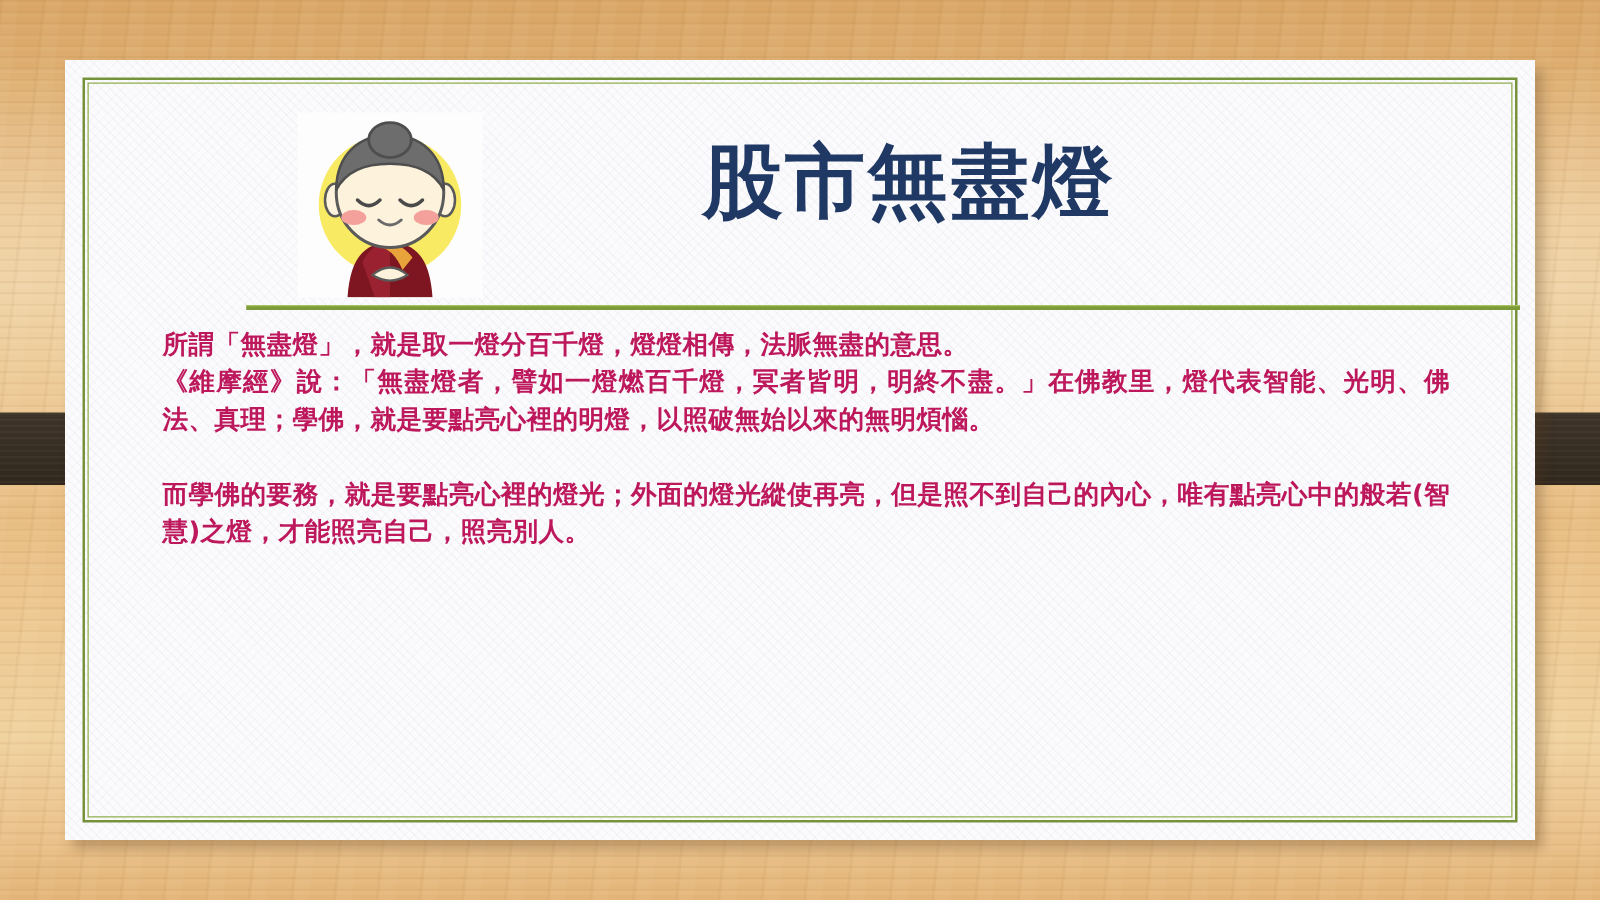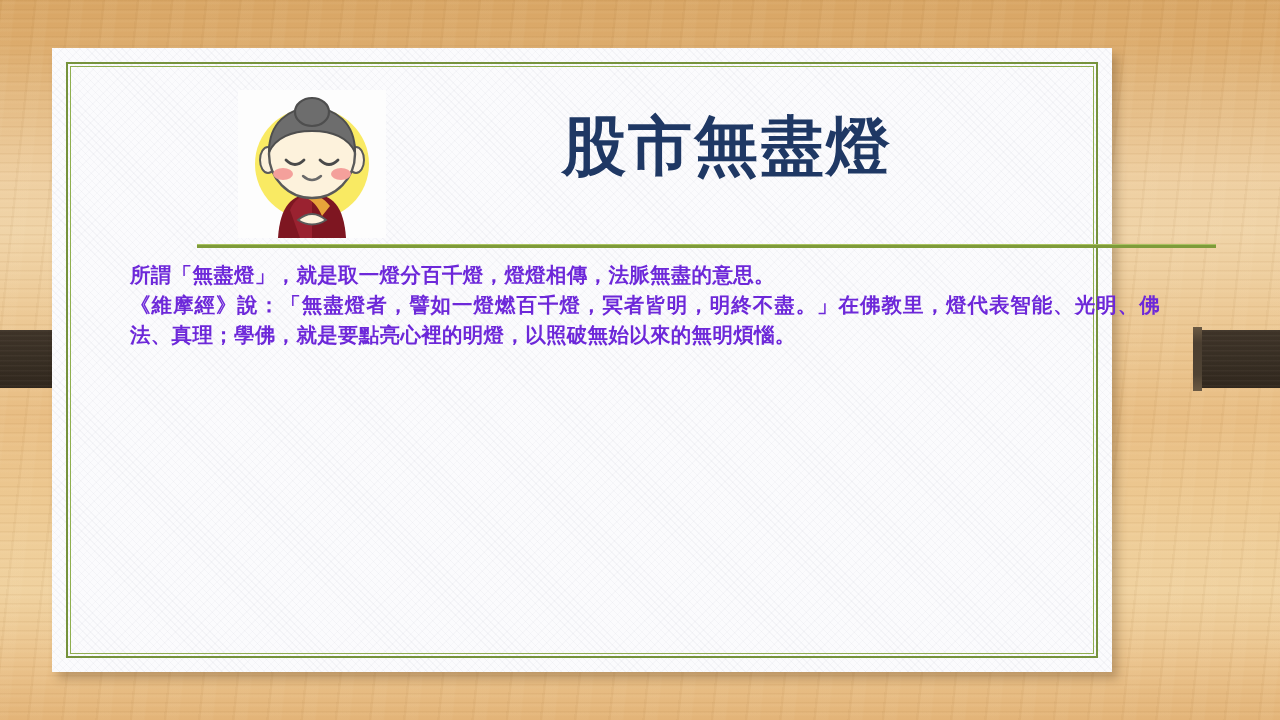--- a/index.html
+++ b/index.html
@@ -88,21 +88,21 @@
     background: linear-gradient(to bottom, #6b5a44 0%, #4a3e30 25%, #4f4334 75%, #6b5a44 100%);
   }
   .ribbon-cap-left  { left: 78px; }
   .ribbon-cap-right { right: 78px; }
 
   
   .card {
     position: absolute;
     left: 52px;
     top: 48px;
-    width: 1060px;
+    width: 1176px;
     height: 624px;
     background: #fbfbfd;
     box-shadow: 6px 7px 9px rgba(90,60,25,0.30);
   }
   .card-texture {
     position: absolute;
     inset: 0;
     background-image:
       repeating-linear-gradient(
         45deg,
@@ -191,21 +191,21 @@
   .para {
     font-family: "DejaVu Sans", "Liberation Sans", sans-serif;
     font-size: 20.5px;
     font-weight: bold;
     line-height: 30px;
     letter-spacing: 0.3px;
     text-align: justify;
     margin: 0;
     white-space: pre-wrap;
   }
-  .para-orange { color: #6d28d9; }
+  .para-orange { color: #be185d; }
   .para-navy   { color: #1f3864; }
   .gap-1 { height: 30px; }
   .gap-2 { height: 53px; }
 </style>
 </head>
 <body>
 
 <div class="slide">
 
   <div class="wood-grain"></div>
@@ -259,17 +259,18 @@
 
       <div class="slide-title">股市無盡燈</div>
     </div>
 
     <div class="title-rule"></div>
 
     <div class="body-area">
       <p class="para para-orange">所謂「無盡燈」，就是取一燈分百千燈，燈燈相傳，法脈無盡的意思。
 《維摩經》說：「無盡燈者，譬如一燈燃百千燈，冥者皆明，明終不盡。」在佛教里，燈代表智能、光明、佛法、真理；學佛，就是要點亮心裡的明燈，以照破無始以來的無明煩惱。</p>
       <div class="gap-1"></div>
+      <p class="para para-orange">而學佛的要務，就是要點亮心裡的燈光；外面的燈光縱使再亮，但是照不到自己的內心，唯有點亮心中的般若(智慧)之燈，才能照亮自己，照亮別人。</p>
       <div class="gap-2"></div>
     </div>
 
   </div>
 </div>
 
 </body></html>

